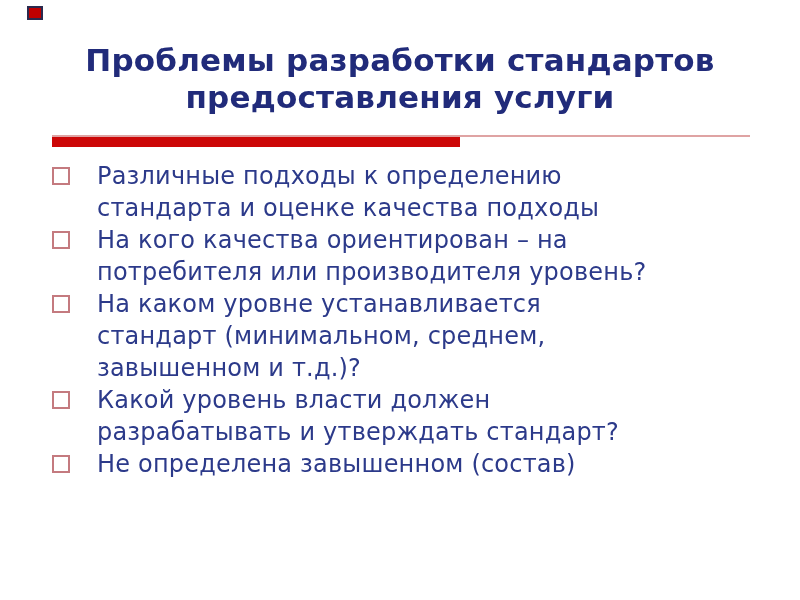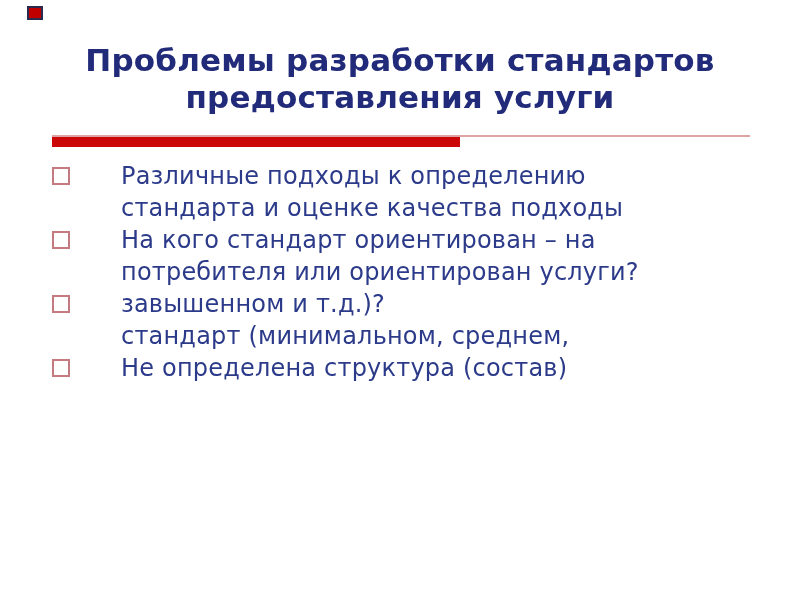--- a/index.html
+++ b/index.html
@@ -54,21 +54,20 @@
   }
   #bullet-list {
     position: absolute;
     left: 52px;
     top: 160px;
     width: 680px;
   }
   .bullet-item {
     display: flex;
     align-items: flex-start;
-    gap: 24px;
   }
   .bullet-square {
     flex: 0 0 auto;
     width: 14px;
     height: 14px;
     border: 2px solid #c47a7f;
     background: #ffffff;
     margin-top: 7px;
     margin-right: 27px;
   }
@@ -117,35 +116,43 @@
       <div class="bullet-item">
         <span class="bullet-square"></span>
         <div class="bullet-text">
           <div>Различные подходы к определению</div>
           <div>стандарта и оценке качества подходы</div>
         </div>
       </div>
       <div class="bullet-item">
         <span class="bullet-square"></span>
         <div class="bullet-text">
-          <div>На кого стандарт ориентирован – на</div>
-          <div>потребителя или ориентирован услуги?</div>
+          <div>На кого качества ориентирован – на</div>
+          <div>потребителя или производителя уровень?</div>
         </div>
       </div>
       <div class="bullet-item">
         <span class="bullet-square"></span>
         <div class="bullet-text">
+          <div>На каком уровне устанавливается</div>
+          <div>стандарт (минимальном, среднем,</div>
           <div>завышенном и т.д.)?</div>
-          <div>стандарт (минимальном, среднем,</div>
         </div>
       </div>
       <div class="bullet-item">
         <span class="bullet-square"></span>
         <div class="bullet-text">
-          <div>Не определена структура (состав)</div>
+          <div>Какой уровень власти должен</div>
+          <div>разрабатывать и утверждать стандарт?</div>
+        </div>
+      </div>
+      <div class="bullet-item">
+        <span class="bullet-square"></span>
+        <div class="bullet-text">
+          <div>Не определена завышенном (состав)</div>
         </div>
       </div>
     </div>
 
   <div id="footer-line"></div>
 
   <div id="page-number">6</div>
 
 </div>
 

